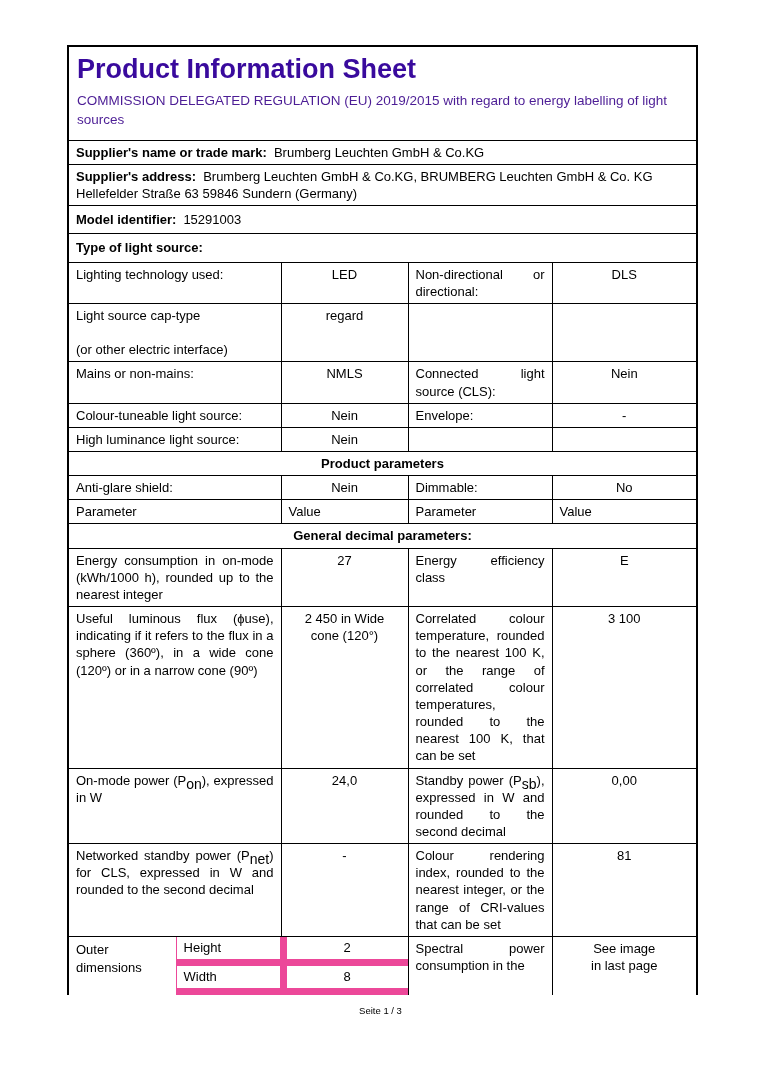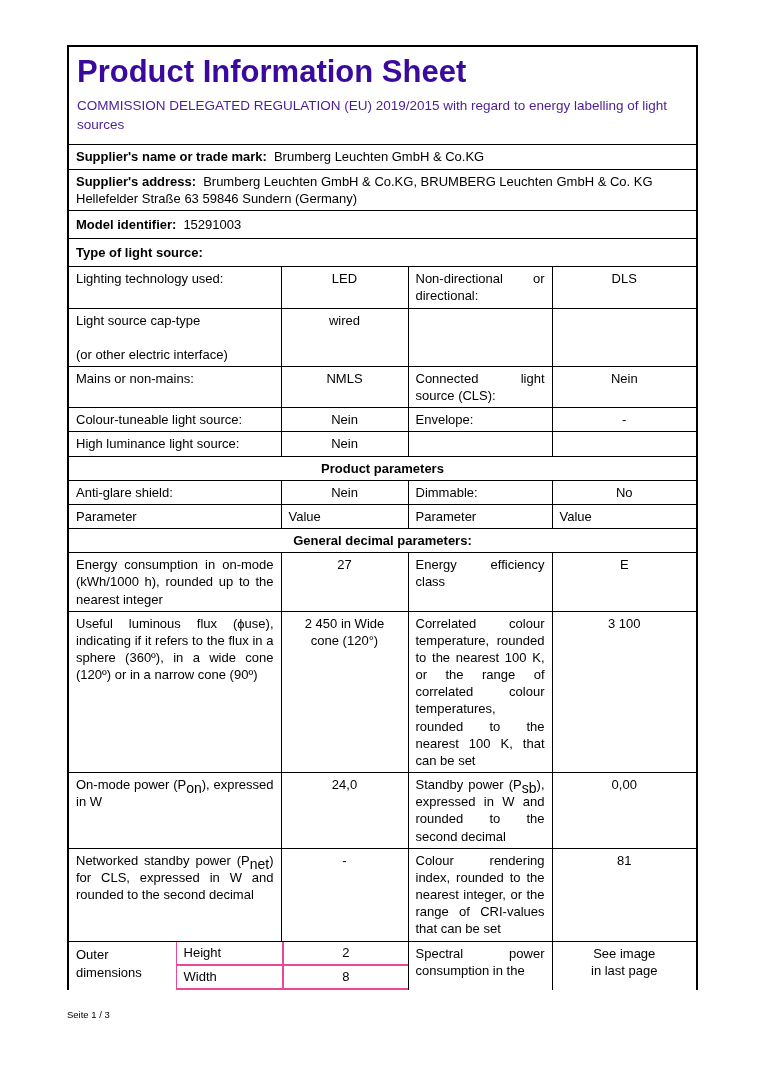--- a/index.html
+++ b/index.html
@@ -22,21 +22,21 @@
   }
   table.main td {
     border: 1px solid #000;
     vertical-align: top;
     padding: 3px 7px;
     font-size: 13px;
     line-height: 1.32;
   }
   .title-cell { padding: 7px 8px 10px 8px !important; }
   h1.doc-title {
-    font-size: 31px;
+    font-size: 27px;
     font-weight: bold;
     color: #390a9d;
     line-height: 1.15;
     margin-bottom: 7px;
     letter-spacing: 0px;
   }
   .subtitle { font-size: 13.5px; line-height: 1.4; color: #4c1d95; }
 
   .lv { line-height: 1.45; }
   .b { font-weight: bold; }
@@ -53,32 +53,32 @@
 
   td.center-b { text-align: center; font-weight: bold; }
 
   
   tr.cut td { border-bottom: none; height: 46px; overflow: hidden; }
   td.dims-cell { padding: 0 !important; }
   .dims-wrap { display: flex; align-items: stretch; }
   .dims-label { width: 107px; padding: 4px 7px; font-size: 13px; line-height: 1.4; }
   table.subtbl { border-collapse: collapse; width: 233px; table-layout: fixed; }
   table.subtbl td {
-    border: 2px solid #ec4899;
+    border: 7px solid #ec4899;
     font-size: 13px;
     padding: 3px 7px;
     height: 22px;
     line-height: 1.25;
   }
   table.subtbl tr td:first-child { width: 107px; }
   table.subtbl tr:first-child td { border-top: none; }
   table.subtbl td:last-child { border-right: none; text-align: center; }
   table.subtbl td:first-child { border-left-width: 1px; }
 
-  .footer { text-align: left; font-size: 9.5px; margin-top: 19px; padding-right: 2px; }
+  .footer { text-align: center; font-size: 9.5px; margin-top: 10px; padding-right: 2px; }
   sub { font-size: 14px; line-height: 0; }
 </style>
 </head>
 <body>
 
 <div class="content">
   <table class="main">
     <colgroup>
       <col style="width:213px">
         <col style="width:127px">
@@ -119,21 +119,21 @@
     <tr class="h41">
       <td class="p">Lighting technology used:</td>
       <td class="val">LED</td>
       <td class="p">Non-directional or directional:</td>
       <td class="val">DLS</td>
     </tr>
     <tr class="h44">
       <td class="p pre">Light source cap-type
 
 (or other electric interface)</td>
-      <td class="val">wired</td>
+      <td class="val">regard</td>
       <td class="p"></td>
       <td class="val"></td>
     </tr>
     <tr class="h41">
       <td class="p">Mains or non-mains:</td>
       <td class="val">NMLS</td>
       <td class="p">Connected light source (CLS):</td>
       <td class="val">Nein</td>
     </tr>
     <tr class="h22">

